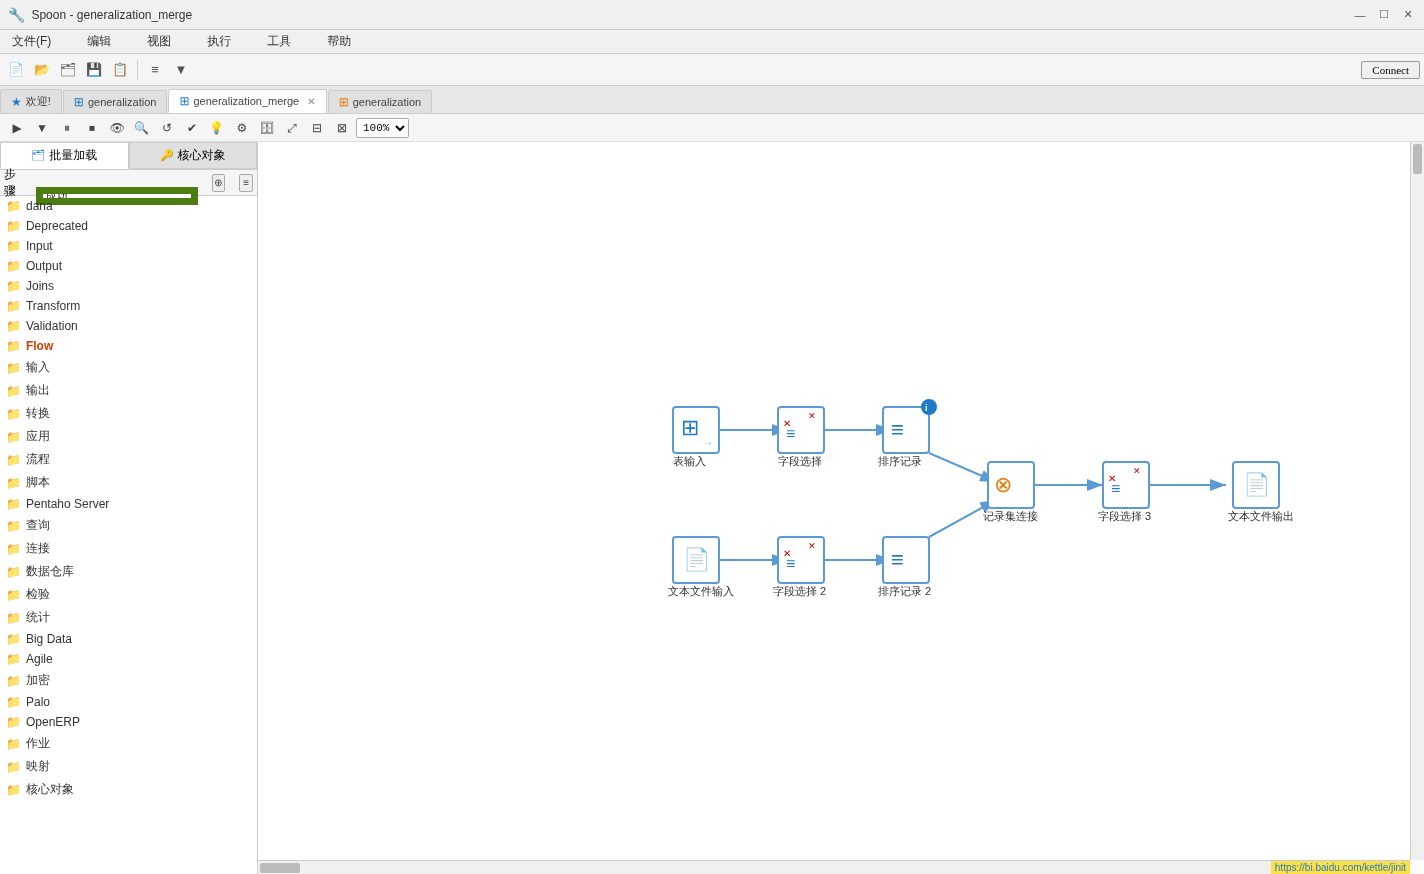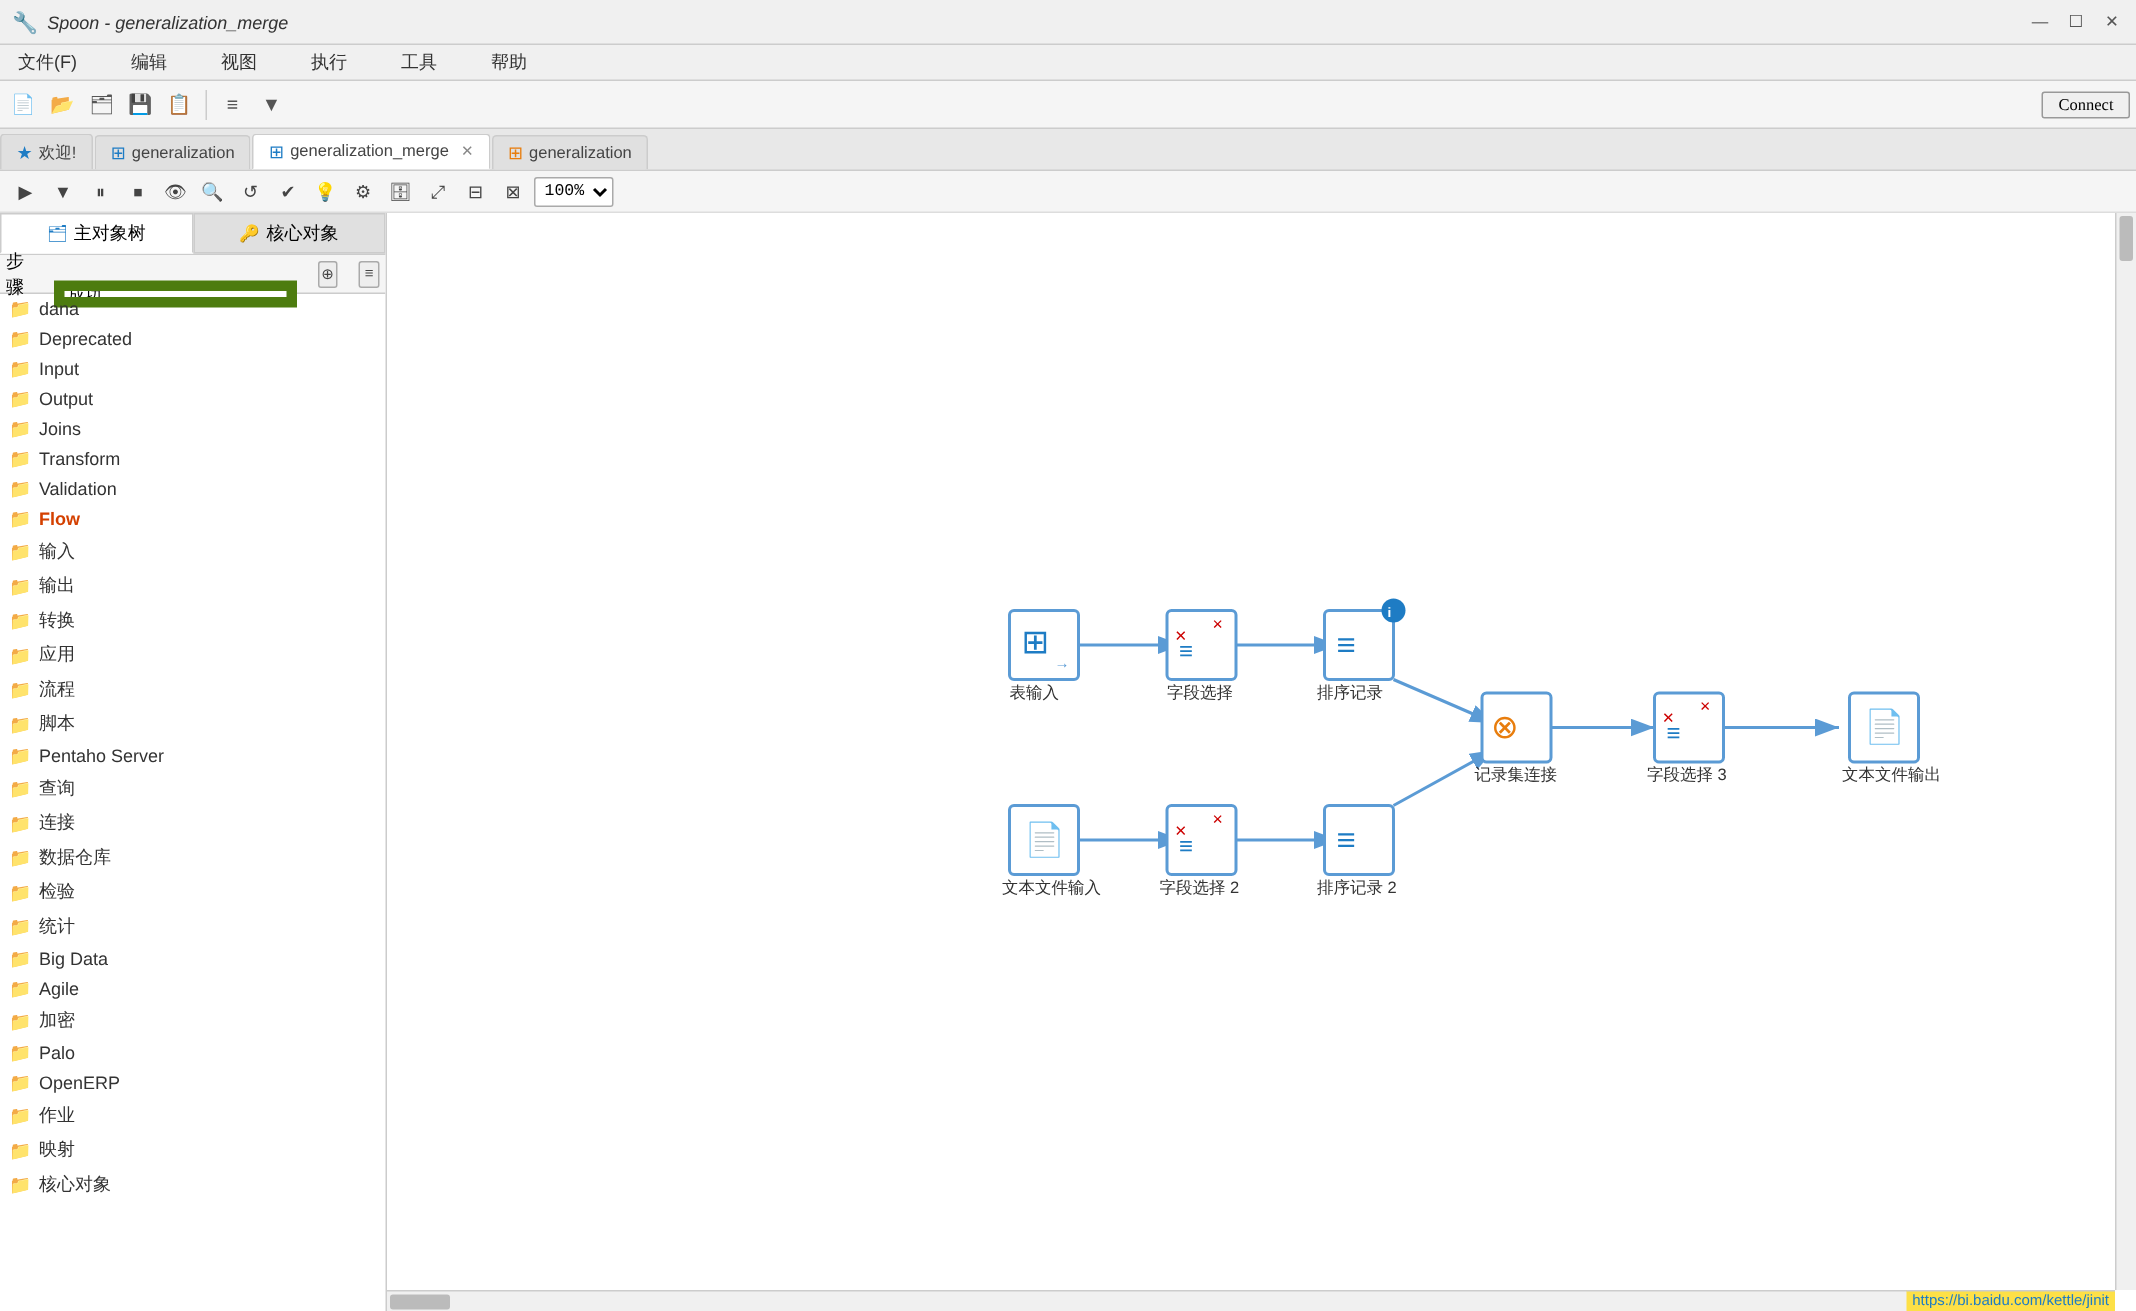--- a/index.html
+++ b/index.html
@@ -1,21 +1,21 @@
 <!DOCTYPE html>
 <html><head>
   <meta charset="utf-8">
   <style>
     * { margin: 0; padding: 0; box-sizing: border-box; }
     body { font-family: 'Microsoft YaHei', Arial, sans-serif; font-size: 12px; background: #f0f0f0; width: 1424px; height: 874px; overflow: hidden; }
 
     
     #titlebar { background: #f0f0f0; height: 30px; display: flex; align-items: center; padding: 0 8px; border-bottom: 1px solid #ccc; user-select: none; }
     #titlebar .app-icon { color: #1e7cc4; font-size: 14px; margin-right: 6px; }
-    #titlebar .title { font-size: 12px; color: #333; flex: 1; font-style: italic; }
+    #titlebar .title { font-size: 12px; color: #333; flex: 1; }
     #titlebar .win-controls { display: flex; gap: 8px; }
     #titlebar .win-btn { width: 16px; height: 16px; display: flex; align-items: center; justify-content: center; cursor: pointer; font-size: 11px; color: #555; }
 
     
     #menubar { background: #f0f0f0; height: 24px; display: flex; align-items: center; padding: 0 4px; border-bottom: 1px solid #ccc; gap: 20px; }
     .menu-item { padding: 2px 8px; cursor: pointer; color: #333; }
 
     
     #toolbar { background: #f5f5f5; height: 32px; display: flex; align-items: center; padding: 0 4px; border-bottom: 1px solid #ccc; gap: 2px; }
     .tb-btn { width: 24px; height: 24px; display: flex; align-items: center; justify-content: center; cursor: pointer; color: #555; font-size: 13px; border: 1px solid transparent; border-radius: 2px; }
@@ -140,21 +140,21 @@
     <option>200%</option>
   </select>
 </div>
 
 <div id="main">
 
   <div id="sidebar">
     <div id="sidebar-tabs">
       <div class="s-tab active">
         <span class="s-tab-icon">🗂</span>
-        <span>主对象树</span>
+        <span>批量加载</span>
       </div>
       <div class="s-tab">
         <span class="s-tab-icon">🔑</span>
         <span>核心对象</span>
       </div>
     </div>
     <div id="sidebar-filter">
       <span>步骤</span>
       <input type="text" value="成功" style="">
       <span class="filter-btn">⊕</span>

